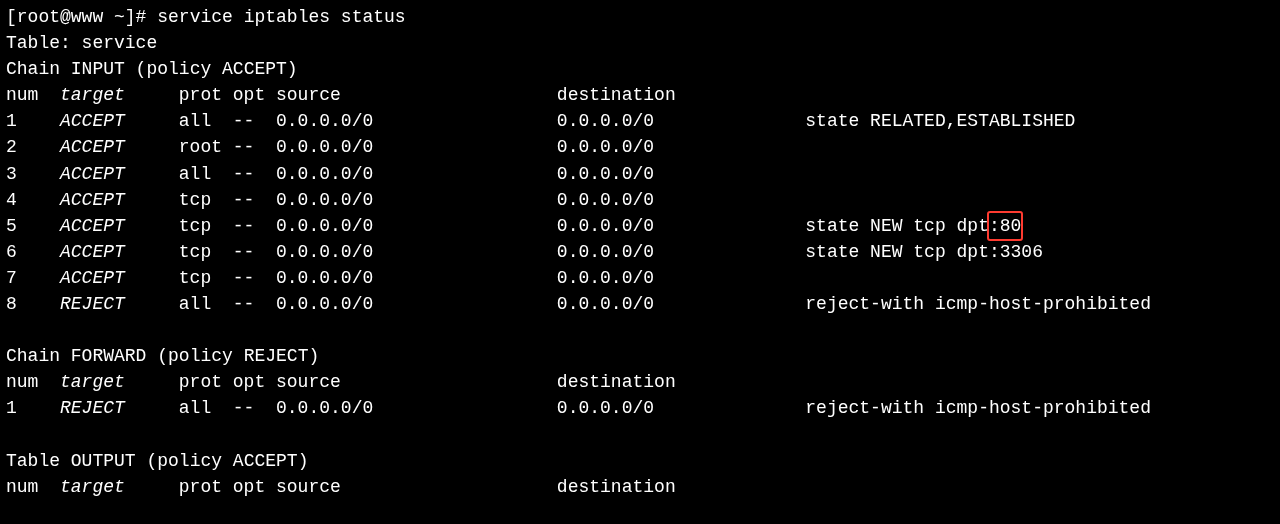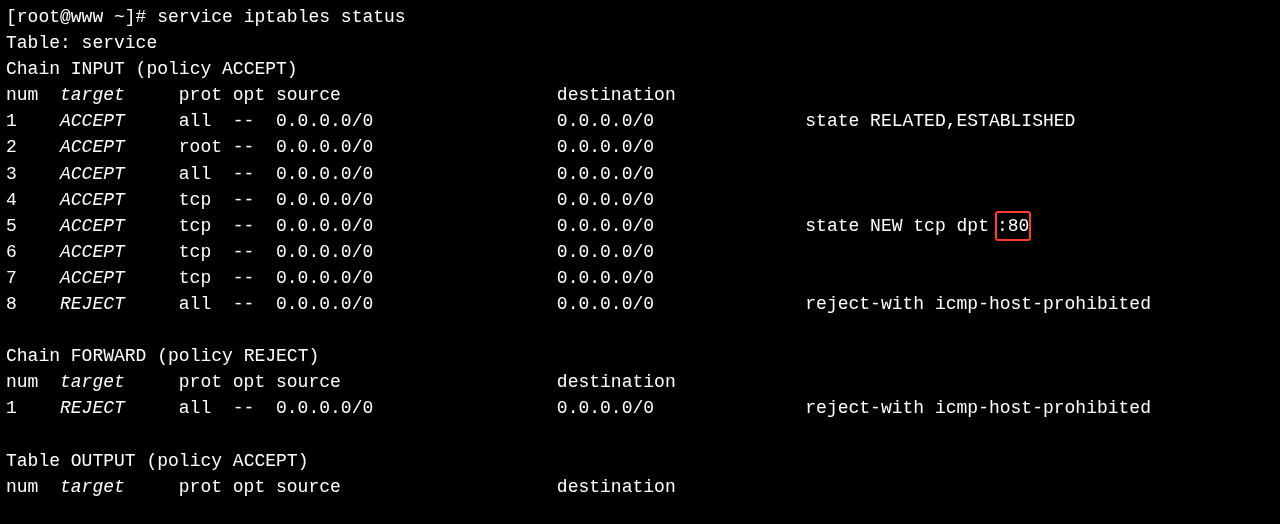--- a/index.html
+++ b/index.html
@@ -17,21 +17,20 @@
       white-space: pre;
       display: flex;
       align-items: flex-start;
     }
     .line span {
       white-space: pre;
     }
     .hl {
       position: relative;
       display: inline-block;
-      margin-left: 8px;
     }
     .box {
       position: absolute;
       border: 2px solid #ff3b30;
       border-radius: 3px;
       pointer-events: none;
       box-sizing: border-box;
     }
     .c-num  { display:inline-block; width:5ch; }
     .c-tgt  { display:inline-block; width:11ch;font-style:italic; }
@@ -57,21 +56,21 @@
 </div>
 <div class="line">
   <span class="c-num">num</span><span class="c-tgt">target</span><span class="c-pro">prot</span><span class="c-opt">opt</span><span class="c-src">source</span><span class="c-dst">destination</span>
 </div>
 <div id="input-rows">
     <div class="line"><span class="c-num">1</span><span class="c-tgt">ACCEPT</span><span class="c-pro">all</span><span class="c-opt">--</span><span class="c-src">0.0.0.0/0</span><span class="c-dst">0.0.0.0/0</span><span class="c-ext">state RELATED,ESTABLISHED</span></div>
     <div class="line"><span class="c-num">2</span><span class="c-tgt">ACCEPT</span><span class="c-pro">root</span><span class="c-opt">--</span><span class="c-src">0.0.0.0/0</span><span class="c-dst">0.0.0.0/0</span><span class="c-ext"></span></div>
     <div class="line"><span class="c-num">3</span><span class="c-tgt">ACCEPT</span><span class="c-pro">all</span><span class="c-opt">--</span><span class="c-src">0.0.0.0/0</span><span class="c-dst">0.0.0.0/0</span><span class="c-ext"></span></div>
     <div class="line"><span class="c-num">4</span><span class="c-tgt">ACCEPT</span><span class="c-pro">tcp</span><span class="c-opt">--</span><span class="c-src">0.0.0.0/0</span><span class="c-dst">0.0.0.0/0</span></div>
     <div class="line"><span class="c-num">5</span><span class="c-tgt">ACCEPT</span><span class="c-pro">tcp</span><span class="c-opt">--</span><span class="c-src">0.0.0.0/0</span><span class="c-dst">0.0.0.0/0</span><span class="c-ext"><span>state NEW tcp dpt</span><span class="hl">:80<span class="box" style="inset: -2px;"></span></span></span></div>
-    <div class="line"><span class="c-num">6</span><span class="c-tgt">ACCEPT</span><span class="c-pro">tcp</span><span class="c-opt">--</span><span class="c-src">0.0.0.0/0</span><span class="c-dst">0.0.0.0/0</span></div>
+    <div class="line"><span class="c-num">6</span><span class="c-tgt">ACCEPT</span><span class="c-pro">tcp</span><span class="c-opt">--</span><span class="c-src">0.0.0.0/0</span><span class="c-dst">0.0.0.0/0</span><span class="c-ext">state NEW tcp dpt:3306</span></div>
     <div class="line"><span class="c-num">7</span><span class="c-tgt">ACCEPT</span><span class="c-pro">tcp</span><span class="c-opt">--</span><span class="c-src">0.0.0.0/0</span><span class="c-dst">0.0.0.0/0</span></div>
     <div class="line"><span class="c-num">8</span><span class="c-tgt">REJECT</span><span class="c-pro">all</span><span class="c-opt">--</span><span class="c-src">0.0.0.0/0</span><span class="c-dst">0.0.0.0/0</span><span class="c-ext">reject-with icmp-host-prohibited</span></div>
   </div>
 
 <div class="line"><span> </span></div>
 
 <div class="line">
   <span>Chain FORWARD (policy REJECT)</span>
 </div>
 <div class="line">

